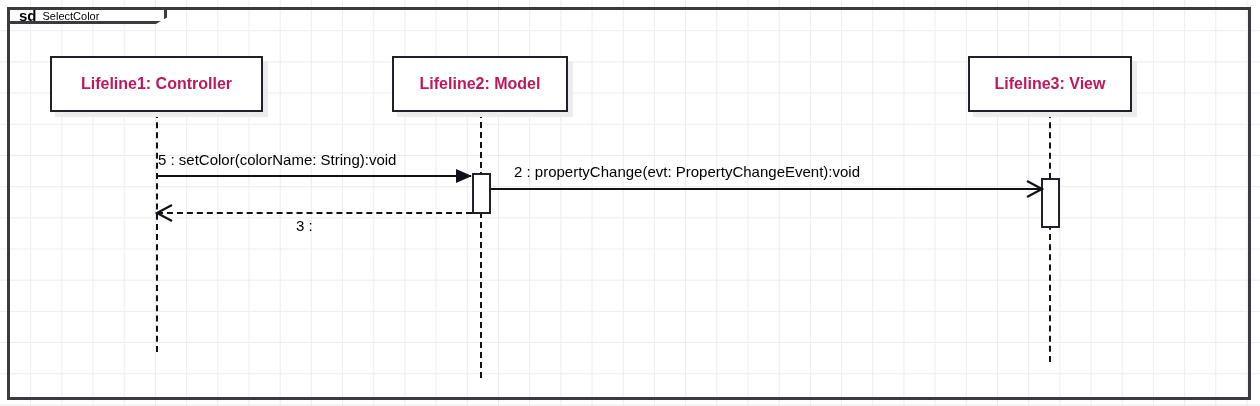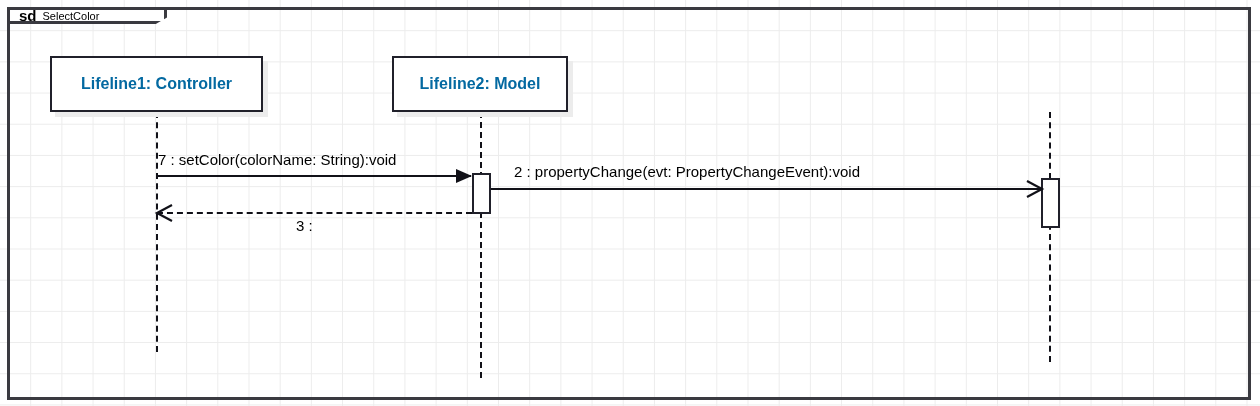--- a/index.html
+++ b/index.html
@@ -64,21 +64,21 @@
   .lifeline-head {
     position: absolute;
     background: #ffffff;
     border: 2px solid #20202a;
     box-sizing: border-box;
     display: flex;
     align-items: center;
     justify-content: center;
     font-size: 16px;
     font-weight: bold;
-    color: #0369a1;
+    color: #be185d;
     box-shadow: 5px 5px 0 0 #ececec;
     white-space: nowrap;
   }
   .lifeline-stem {
     position: absolute;
     width: 0;
     border-left: 2px dashed #111118;
   }
   .activation {
     position: absolute;
@@ -134,23 +134,26 @@
     <span>Lifeline1: Controller</span>
   </div>
 
   <div class="lifeline-stem" style="left:480px; top:112px; height:266px;"></div>
   <div class="lifeline-head" style="left:392px; top:56px; width:176px; height:56px;">
     <span>Lifeline2: Model</span>
   </div>
   <div class="activation" style="left:472px; top:173px; width:19px; height:41px;"></div>
 
   <div class="lifeline-stem" style="left:1049px; top:112px; height:250px;"></div>
+  <div class="lifeline-head" style="left:968px; top:56px; width:164px; height:56px;">
+    <span>Lifeline3: View</span>
+  </div>
   <div class="activation" style="left:1041px; top:178px; width:19px; height:50px;"></div>
 
-  <div class="msg-label" style="left:158px; top:152px;">7 : setColor(colorName: String):void</div>
+  <div class="msg-label" style="left:158px; top:152px;">5 : setColor(colorName: String):void</div>
   <div class="msg-line" style="left:157px; top:175px; width:314px;"></div>
   <div class="arrow-filled-right" style="left:456px; top:169px;"></div>
 
   <div class="msg-label" style="left:514px; top:164px;">2 : propertyChange(evt: PropertyChangeEvent):void</div>
   <div class="msg-line" style="left:491px; top:188px; width:550px;"></div>
   <div class="arrow-open" style="left:1026px; top:181px;">
     <svg width="18" height="16" viewBox="0 0 18 16">
       <path d="M1 0 L16 8 L1 16" fill="none" stroke="#111118" stroke-width="2.2"></path>
     </svg>
   </div>

